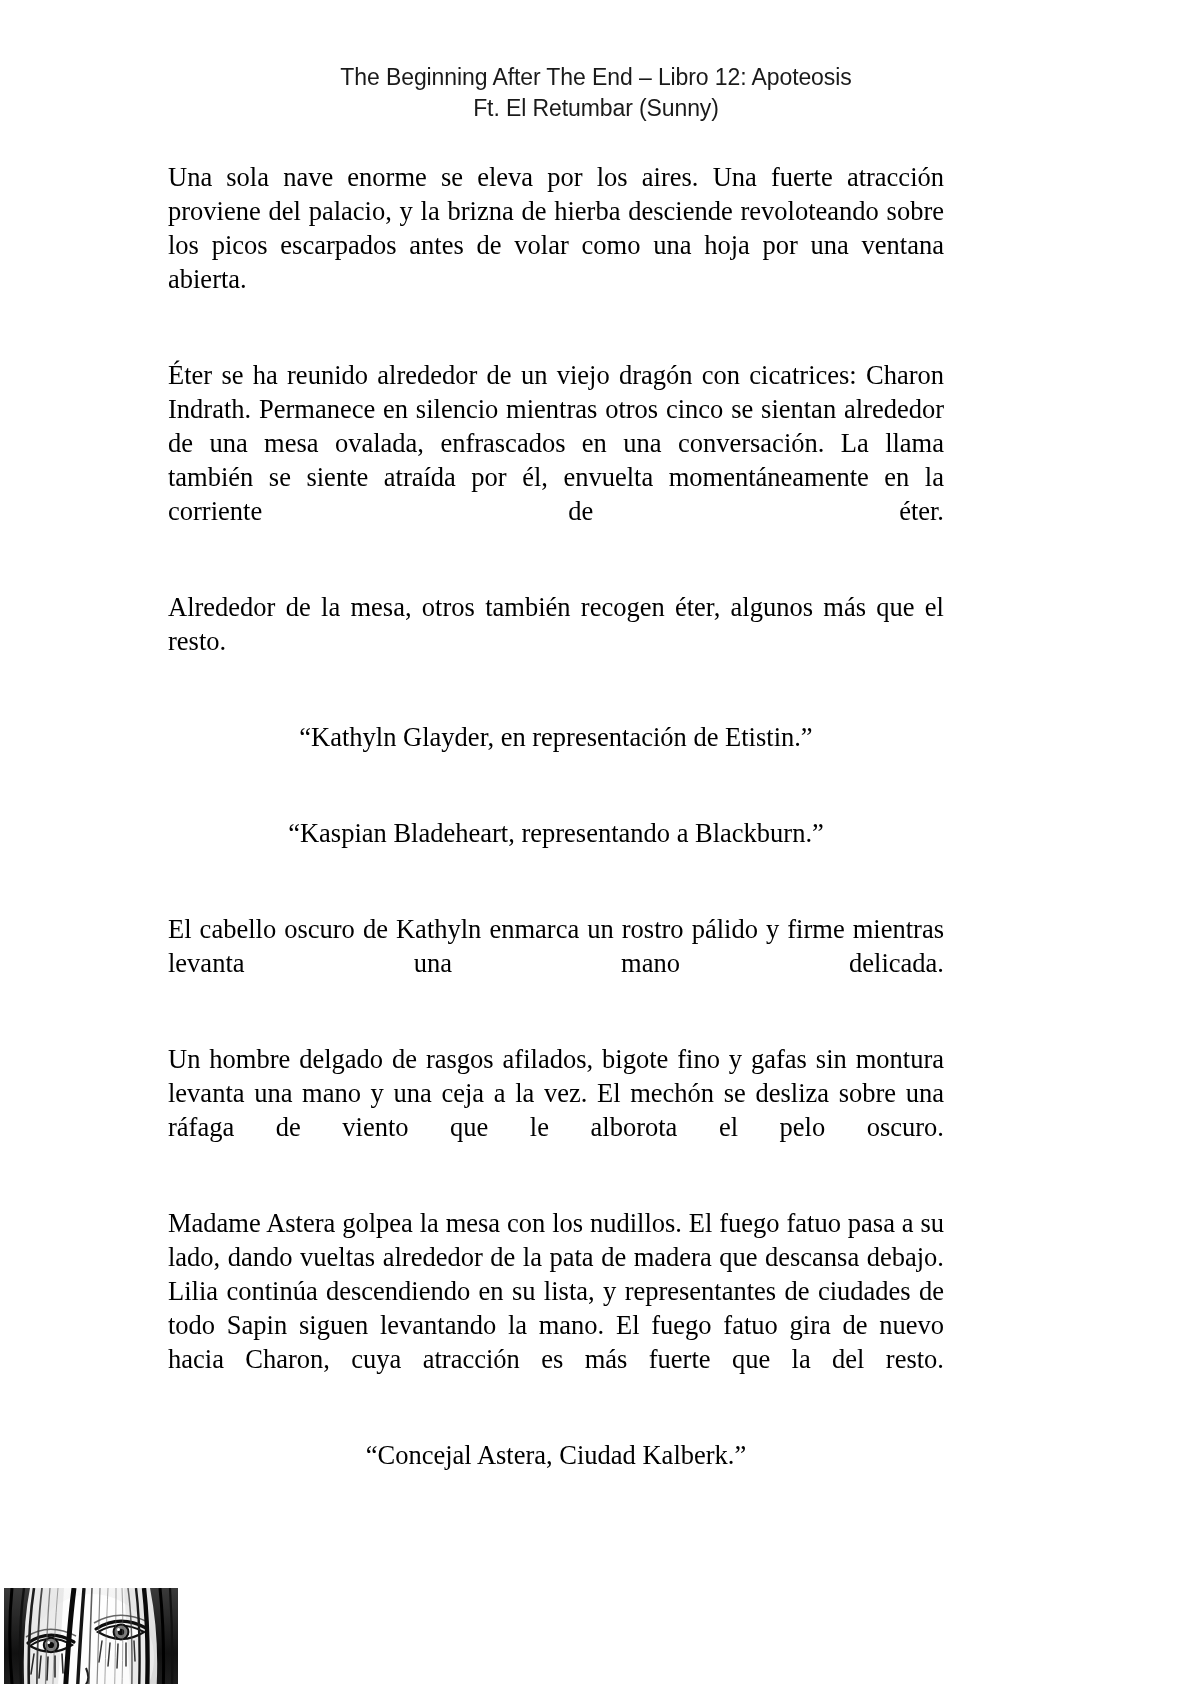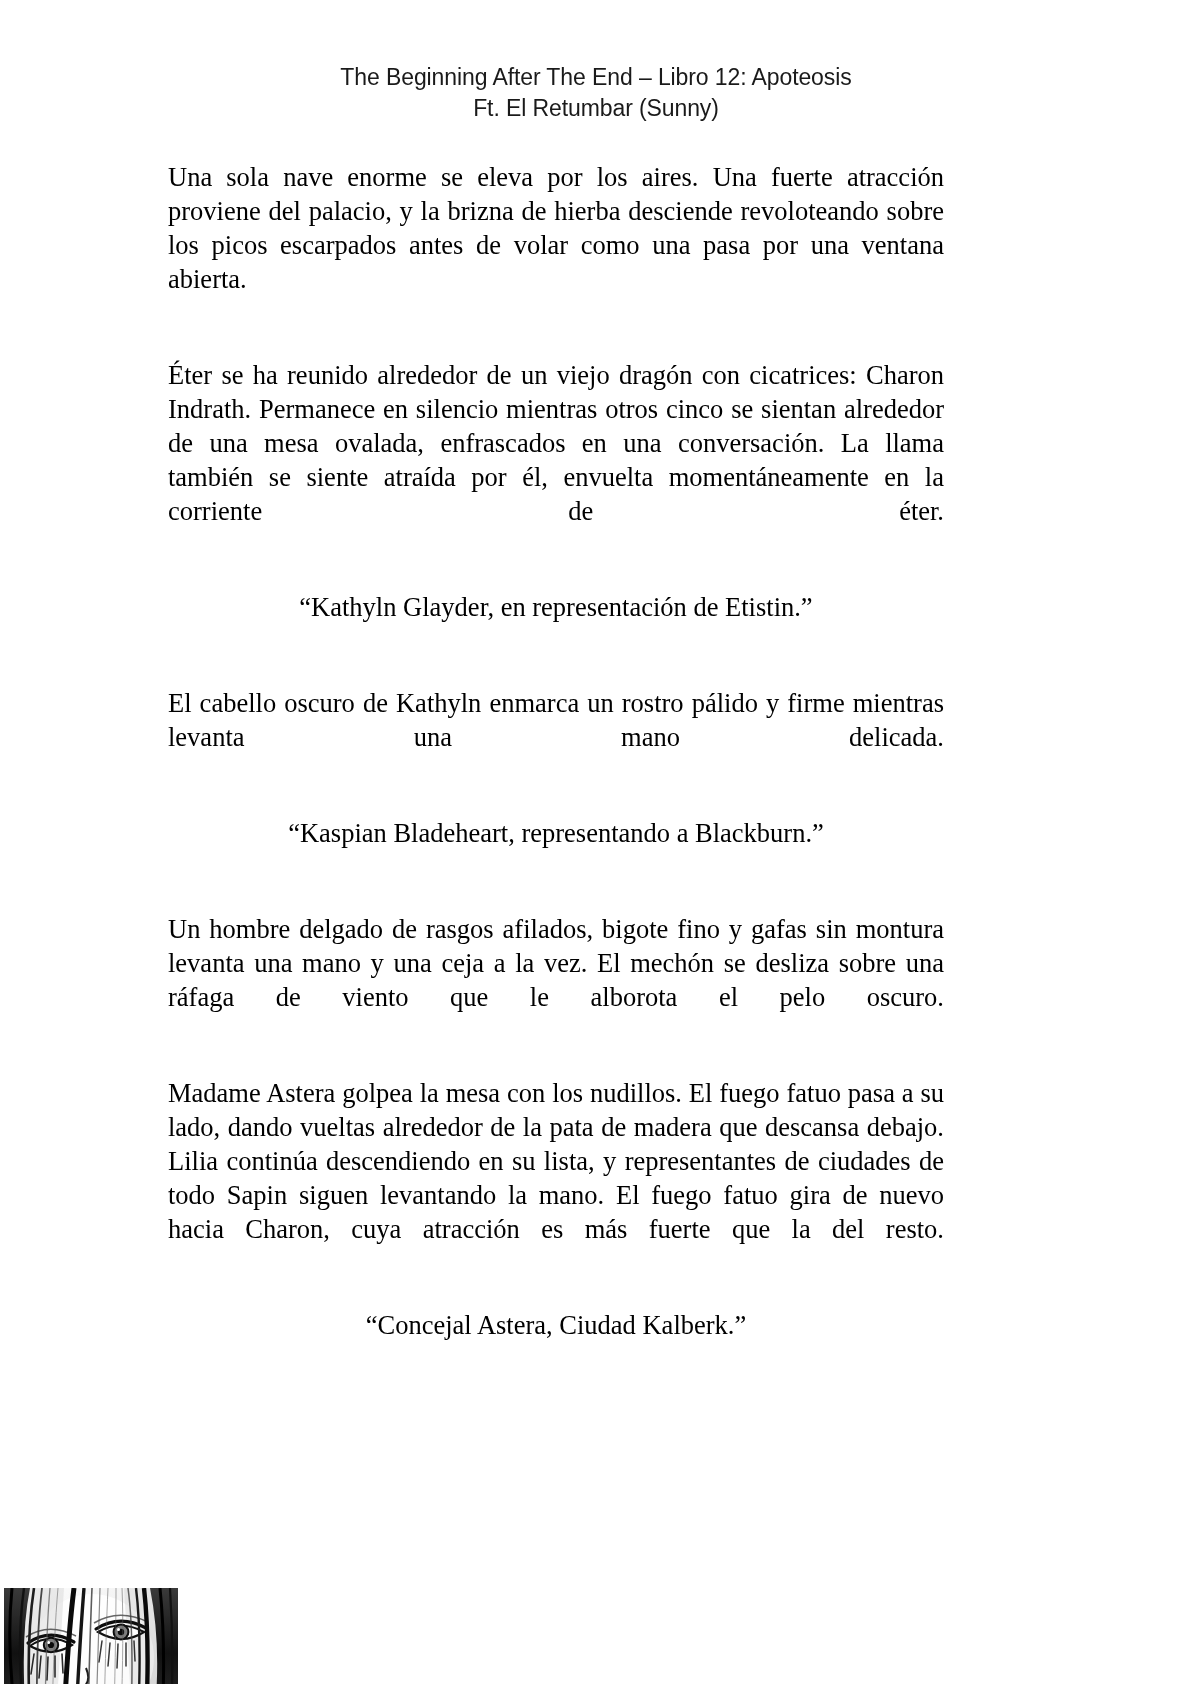--- a/index.html
+++ b/index.html
@@ -103,31 +103,32 @@
 
 <div class="page">
 
   <div class="doc-header">
     <span class="hline">The Beginning After The End – Libro 12: Apoteosis</span>
     <span class="hline">Ft. El Retumbar (Sunny)</span>
   </div>
 
   <div class="body-text">
 
-    <p class="para">Una sola nave enorme se eleva por los aires. Una fuerte atracción proviene del palacio, y la brizna de hierba desciende revoloteando sobre los picos escarpados antes de volar como una pasa por una ventana abierta.</p>
+    <p class="para">Una sola nave enorme se eleva por los aires. Una fuerte atracción proviene del palacio, y la brizna de hierba desciende revoloteando sobre los picos escarpados antes de volar como una hoja por una ventana abierta.</p>
 
     <p class="para">Éter se ha reunido alrededor de un viejo dragón con cicatrices: Charon Indrath. Permanece en silencio mientras otros cinco se sientan alrededor de una mesa ovalada, enfrascados en una conversación. La llama también se siente atraída por él, envuelta momentáneamente en la corriente de éter.</p>
 
+    <p class="para">Alrededor de la mesa, otros también recogen éter, algunos más que el resto.</p>
 
 
     <p class="para attached nojust">“Kathyln Glayder, en representación de Etistin.”</p>
 
+    <p class="para nojust">“Kaspian Bladeheart, representando a Blackburn.”</p>
+
     <p class="para">El cabello oscuro de Kathyln enmarca un rostro pálido y firme mientras levanta una mano delicada.</p>
-
-    <p class="para nojust">“Kaspian Bladeheart, representando a Blackburn.”</p>
 
     <p class="para">Un hombre delgado de rasgos afilados, bigote fino y gafas sin montura levanta una mano y una ceja a la vez. El mechón se desliza sobre una ráfaga de viento que le alborota el pelo oscuro.</p>
 
     <p class="para">Madame Astera golpea la mesa con los nudillos. El fuego fatuo pasa a su lado, dando vueltas alrededor de la pata de madera que descansa debajo. Lilia continúa descendiendo en su lista, y representantes de ciudades de todo Sapin siguen levantando la mano. El fuego fatuo gira de nuevo hacia Charon, cuya atracción es más fuerte que la del resto.</p>
 
     <p class="para nojust">“Concejal Astera, Ciudad Kalberk.”</p>
 
   </div>
 
   <div class="illustration">

